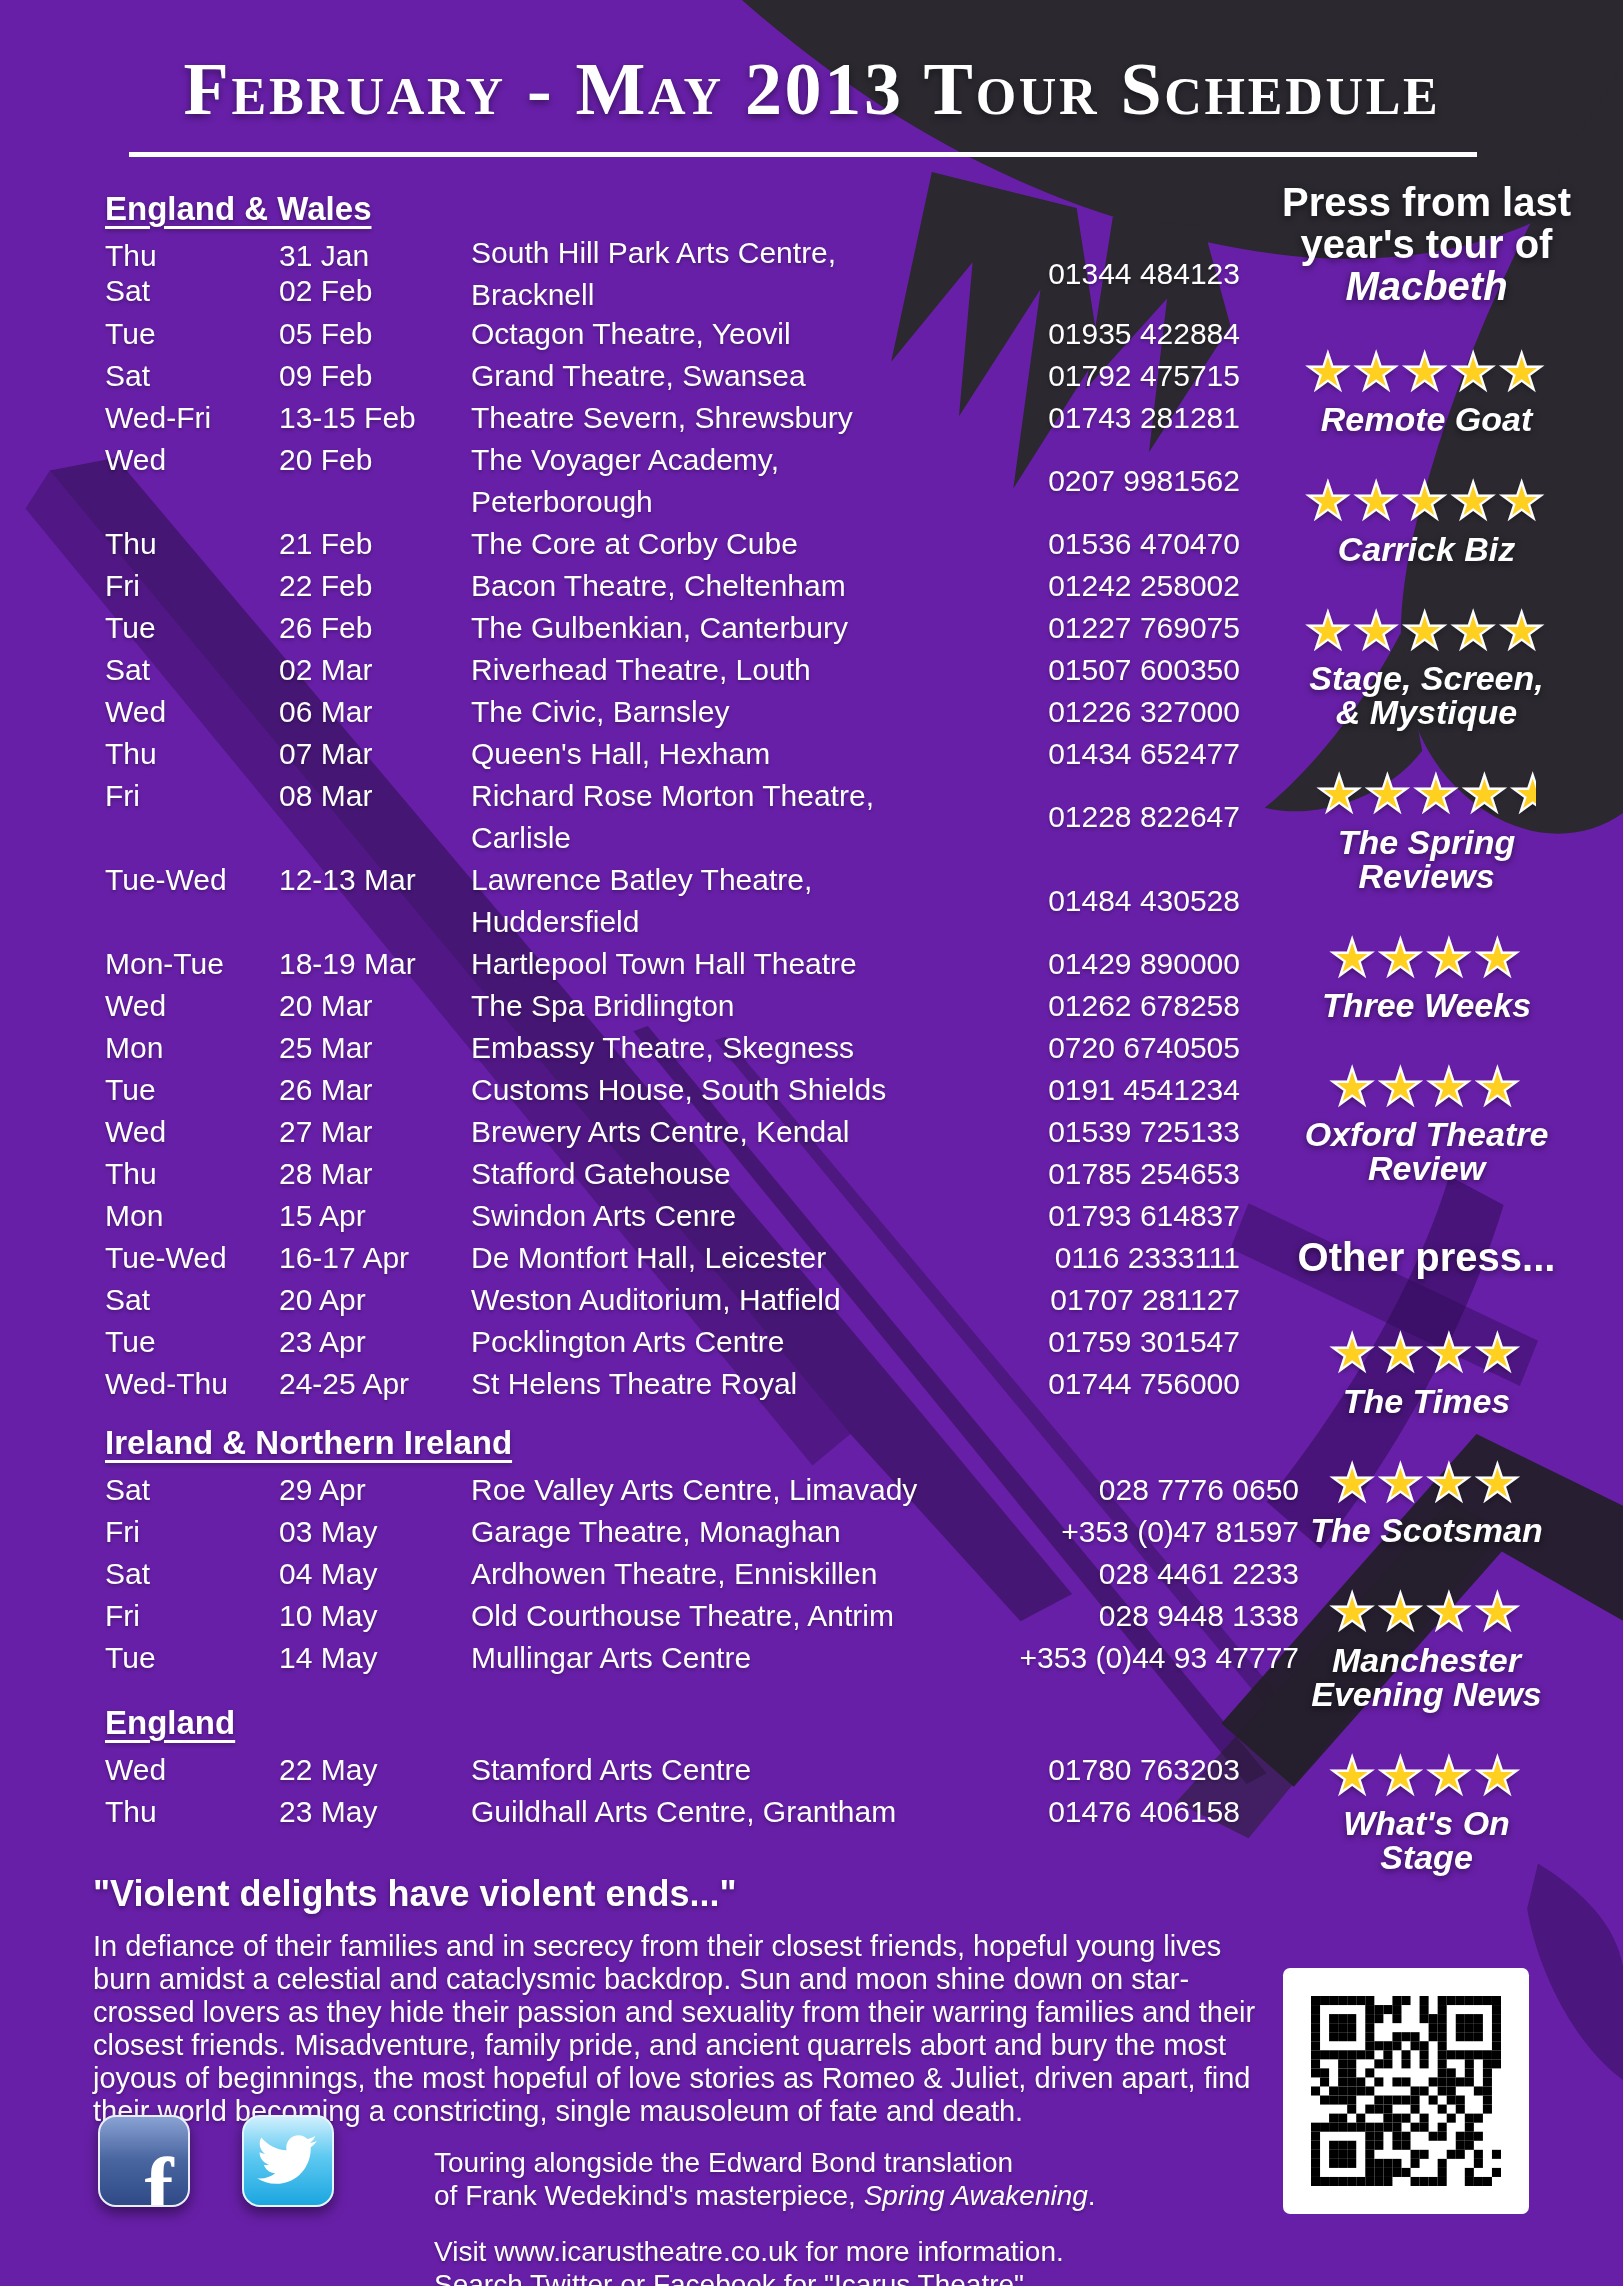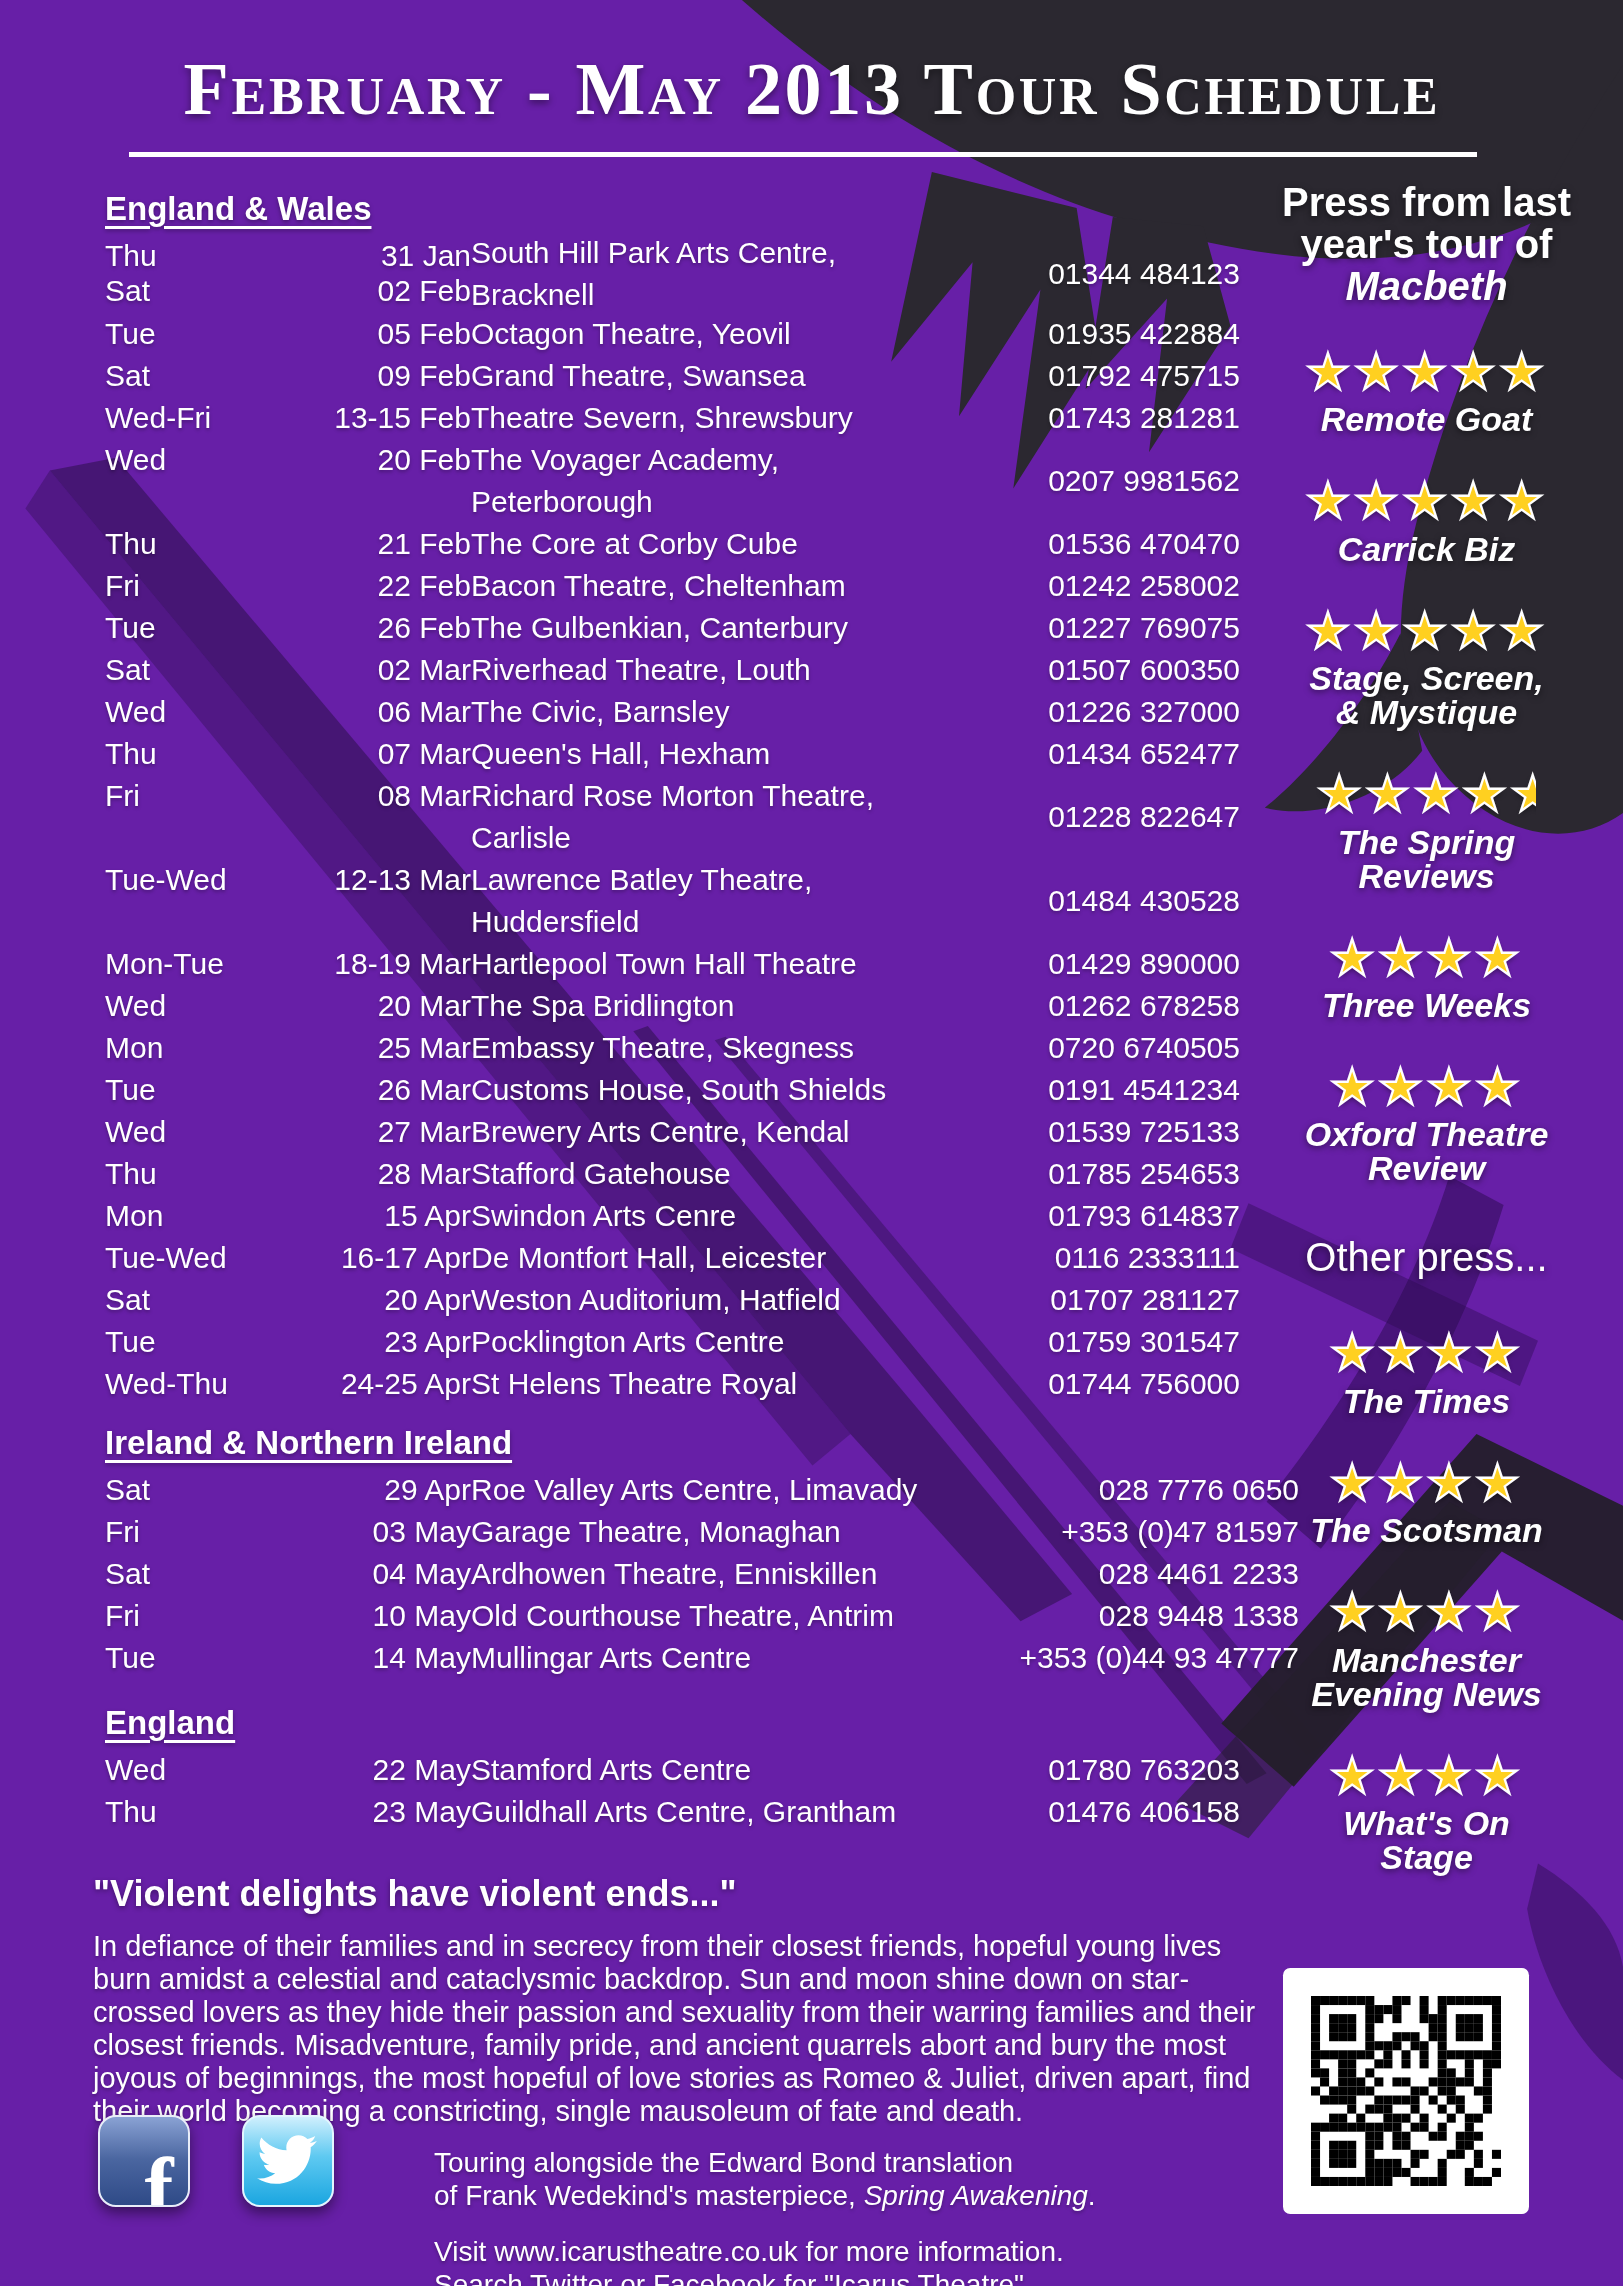--- a/index.html
+++ b/index.html
@@ -29,21 +29,21 @@
   }
   .sched-sec{margin:12px;}
   .sec-gap1{margin-top:18px;}
   .sec-gap2{margin-top:23.5px;}
   .row{display:flex;width:1135px;line-height:42px;font-size:30px;align-items:center;
        text-shadow:0 1.8px 3.6px rgba(0,0,0,.3);}
   .wide .row{width:1194px;}
   .row.dual{height:78px;}
   .row.dual .c-day div,.row.dual .c-date div{line-height:35px;}
   .c-day{width:174px;flex:none;align-self:stretch;}
-  .c-date{width:192px;flex:none;align-self:stretch;text-align:right;}
+  .c-date{width:192px;flex:none;align-self:stretch;}
   .row.dual .c-day,.row.dual .c-date{padding-top:2.7px;}
   .c-venue{flex:1;}
   .c-venue b{font-weight:normal;}
   .c-phone{flex:none;min-width:280px;text-align:right;white-space:nowrap;}
 
   
   .quote-heading{font-size:36px;font-weight:bold;margin:40px 0 0 0;line-height:42px;
     text-shadow:0 1.8px 5.4px rgba(0,0,0,.4);}
   .description{font-size:29px;line-height:33px;margin:14.5px 0 0 0;width:1194px;
     text-shadow:0 1.8px 3.6px rgba(0,0,0,.3);}
@@ -61,21 +61,21 @@
   .review{margin:0 0 40px 0;}
   .stars{
     font-size:50px;line-height:50px;letter-spacing:3.6px;color:#ffd020;
     -webkit-text-stroke:2.3px #fff;
     text-shadow:0 2.7px 5.4px rgba(0,0,0,.4);
     white-space:nowrap;
   }
   .half{display:inline-block;width:.52em;overflow:hidden;white-space:nowrap;vertical-align:bottom;}
   .src{font-size:34px;line-height:34px;font-weight:bold;font-style:italic;white-space:pre-line;
     margin-top:5.4px;text-shadow:0 1.8px 6.3px rgba(0,0,0,.5);}
-  .other-heading{font-size:40px;font-weight:normal;line-height:42px;margin:51px 0 50px 0;
+  .other-heading{font-size:40px;font-weight:bold;line-height:42px;margin:51px 0 50px 0;
     text-shadow:0 1.8px 7.2px rgba(0,0,0,.55);}
 
   
   .icon{position:absolute;width:88px;height:88px;border-radius:18px;z-index:2;
     box-shadow:0 5.4px 12.7px rgba(0,0,0,.45);overflow:hidden;}
   .icon-fb{left:98px;top:2115px;
     background:linear-gradient(180deg,#8aa2d4 0%,#4a66a0 48%,#2f4a87 100%);
     border:2.7px solid #e8edf8;}
   .icon-fb .f{position:absolute;right:14.5px;bottom:-27px;color:#fff;
     font-family:"Liberation Serif",serif;font-weight:bold;font-size:87px;line-height:1;}

